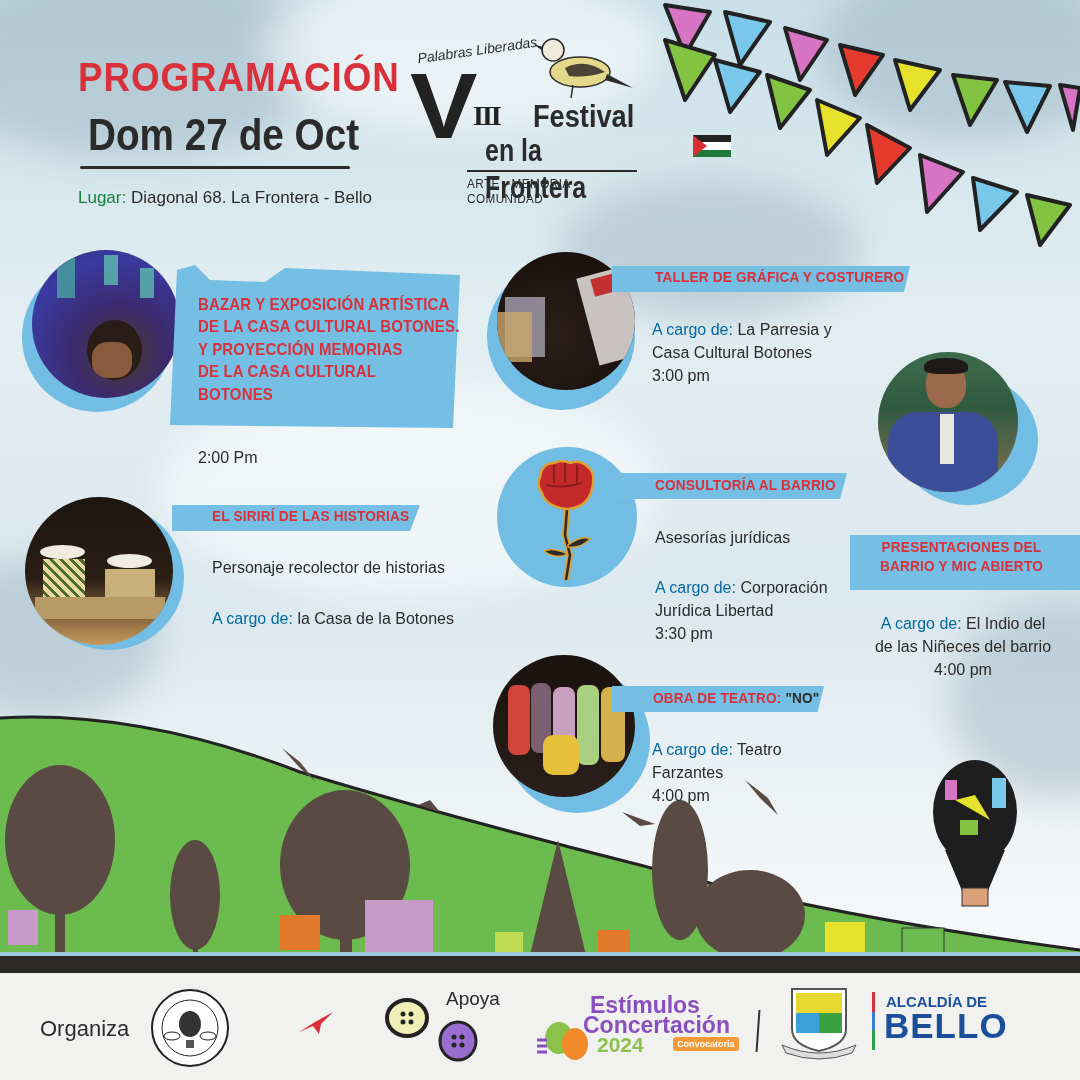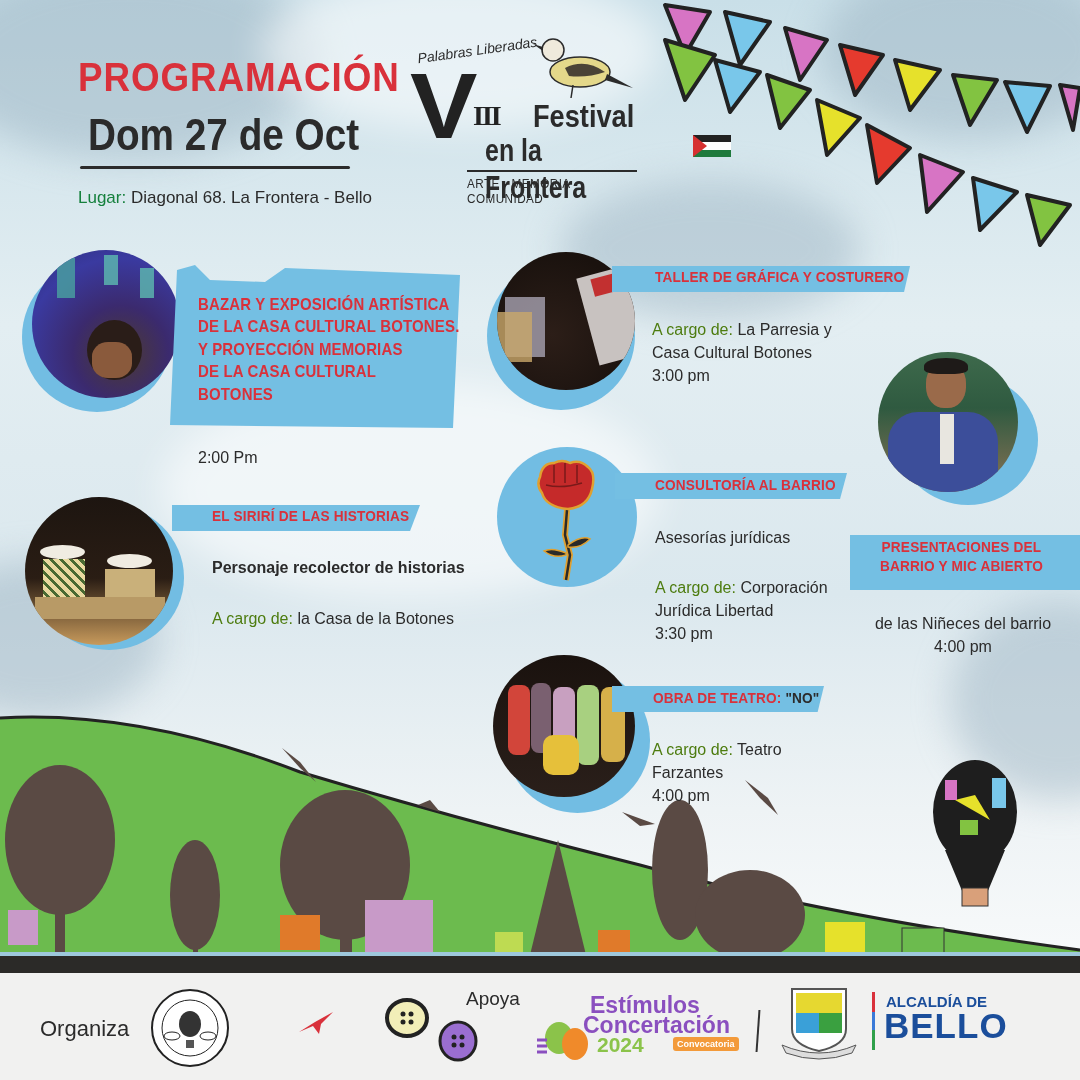--- a/index.html
+++ b/index.html
@@ -38,31 +38,31 @@
 
   
   #bunting { left: 655px; top: 0; width: 425px; height: 250px; }
 
   
   .photo { position: absolute; border-radius: 50%; overflow: hidden; }
   .halo { position: absolute; border-radius: 50%; background: #72bde3; }
   .band { position: absolute; background: #74bfe3; }
   .ev-title { position: absolute; color: #d9313b; font-weight: 700; font-size: 15.5px; letter-spacing: 0.2px; line-height: 1.2; transform: scaleX(0.88); transform-origin: left; white-space: nowrap; }
   .ev-text { position: absolute; color: #2b2b2b; font-size: 16px; line-height: 1.45; white-space: nowrap; }
-  .ev-text .lbl { color: #4d7c0f; }
+  .ev-text .lbl { color: #0369a1; }
 
   
   #landscape { left: 0; top: 700px; width: 1080px; height: 275px; }
   #road { left: 0; top: 956px; width: 1080px; height: 17px; background: #2b2a28; }
   #road-line { left: 0; top: 952px; width: 1080px; height: 4px; background: #9ec8dc; }
 
   
   #footer { left: 0; top: 973px; width: 1080px; height: 107px; background: #f1f1f0; }
   #org-label { left: 40px; top: 1016px; font-size: 22px; color: #2b2b2b; }
-  #apoya-label { left: 446px; top: 988px; font-size: 19px; color: #2b2b2b; margin-left: 20px; }
+  #apoya-label { left: 446px; top: 988px; font-size: 19px; color: #2b2b2b; }
   #seal { left: 150px; top: 988px; width: 80px; height: 80px; }
   #redbird { left: 297px; top: 1010px; width: 38px; height: 26px; }
   #btn1 { left: 385px; top: 998px; width: 44px; height: 40px; }
   #btn2 { left: 438px; top: 1020px; width: 40px; height: 42px; }
   #estimulos { left: 535px; top: 990px; width: 210px; height: 72px; }
   #est-1 { position:absolute; left: 55px; top: 2px; font-size: 23px; font-weight: 700; color: #8a4fbf; }
   #est-2 { position:absolute; left: 48px; top: 22px; font-size: 23px; font-weight: 700; color: #8a4fbf; }
   #est-3 { position:absolute; left: 62px; top: 43px; font-size: 21px; font-weight: 700; color: #8bc34a; }
   #est-4 { position:absolute; left: 138px; top: 47px; font-size: 9px; font-weight: 700; color: #fff; background: #f39a3a; padding: 2px 4px; border-radius: 3px; }
   #divider1 { left: 757px; top: 1010px; width: 2px; height: 42px; background: #333; transform: rotate(4deg); }
@@ -158,21 +158,21 @@
 <div class="halo" style="left:34px;top:505px;width:150px;height:145px;"></div>
 <div class="photo" style="left:25px;top:497px;width:148px;height:148px;background:linear-gradient(180deg,#1d1510 0%,#2a1d14 55%,#c79a5c 100%);">
   <div style="position:absolute;left:15px;top:48px;width:45px;height:14px;border-radius:50%;background:#f0ece2;"></div>
   <div style="position:absolute;left:18px;top:62px;width:42px;height:40px;background:repeating-linear-gradient(45deg,#e9d9a0 0 4px,#4a6a32 4px 7px);"></div>
   <div style="position:absolute;left:82px;top:57px;width:45px;height:14px;border-radius:50%;background:#f0ece2;"></div>
   <div style="position:absolute;left:80px;top:72px;width:50px;height:40px;background:#c9b07a;"></div>
   <div style="position:absolute;left:10px;top:100px;width:130px;height:22px;background:#b89a66;"></div>
 </div>
 <div class="band" style="left:172px;top:505px;width:248px;height:26px;clip-path:polygon(0 0,100% 0,96% 100%,0 100%);"></div>
 <div class="ev-title" style="left:212px;top:507px;">EL SIRIRÍ DE LAS HISTORIAS</div>
-<div class="ev-text" style="left:212px;top:556px;font-weight:bold;">Personaje recolector de historias</div>
+<div class="ev-text" style="left:212px;top:556px;">Personaje recolector de historias</div>
 <div class="ev-text" style="left:212px;top:607px;line-height:1.45;">
   <div><span class="lbl">A cargo de:</span><span>  la Casa de la Botones</span></div>
 </div>
 
 <div class="halo" style="left:487px;top:262px;width:148px;height:148px;"></div>
 <div class="photo" style="left:497px;top:252px;width:138px;height:138px;background:radial-gradient(circle at 40% 60%, #2c1e18 0%, #1a120e 70%);">
   <div style="position:absolute;left:8px;top:45px;width:40px;height:60px;background:#a8a2b2;opacity:0.8;"></div>
   <div style="position:absolute;left:0px;top:60px;width:35px;height:50px;background:#c9a86a;opacity:0.8;"></div>
   <div style="position:absolute;left:90px;top:18px;width:55px;height:90px;background:#c8c2c0;transform:rotate(-15deg);"></div>
   <div style="position:absolute;left:95px;top:22px;width:40px;height:18px;background:#c23030;transform:rotate(-15deg);"></div>
@@ -209,20 +209,21 @@
   <div style="position:absolute;left:46px;top:6px;width:44px;height:16px;border-radius:50% 50% 30% 30%;background:#1e1a18;"></div>
   <div style="position:absolute;left:10px;top:60px;width:110px;height:80px;border-radius:30px 30px 0 0;background:#3c4e9a;"></div>
   <div style="position:absolute;left:62px;top:62px;width:14px;height:50px;background:#e8e6e0;"></div>
 </div>
 <div class="band" style="left:850px;top:535px;width:230px;height:55px;"></div>
 <div class="ev-title" style="left:880px;top:538px;text-align:center;">
   <div>PRESENTACIONES DEL</div>
   <div>BARRIO Y MIC ABIERTO</div>
 </div>
 <div class="ev-text" style="left:858px;top:612px;width:210px;text-align:center;">
+  <div><span class="lbl">A cargo de:</span><span> El Indio del</span></div>
   <div>de las Niñeces  del barrio</div>
   <div>4:00 pm</div>
 </div>
 
 <svg id="landscape" class="abs" viewBox="0 0 1080 275" preserveAspectRatio="none">
   <path d="M0 18 Q140 10 300 72 Q460 120 640 165 Q820 215 1080 250 L1080 275 L0 275 Z" fill="#6cbb4e"></path>
   <path d="M0 18 Q140 10 300 72 Q460 120 640 165 Q820 215 1080 250" stroke="#222" stroke-width="3" fill="none"></path>
 
   <g fill="#5a4a44">
     <ellipse cx="60" cy="140" rx="55" ry="75"></ellipse>

